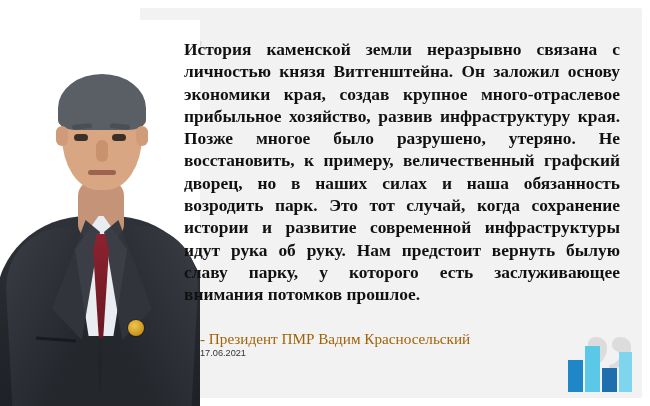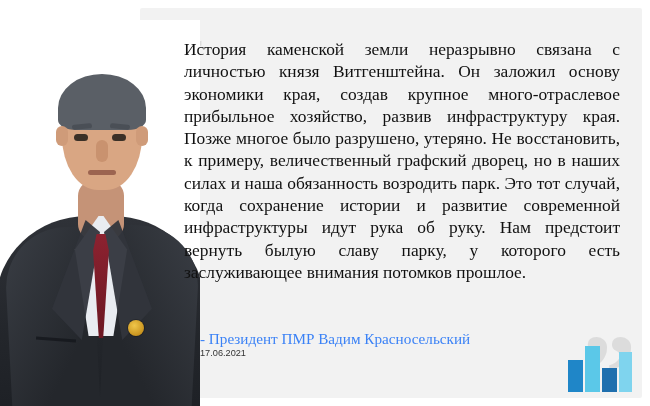--- a/index.html
+++ b/index.html
@@ -232,33 +232,34 @@
     position: absolute;
     left: 184px;
     top: 38px;
     width: 436px;
     font-family: "Liberation Serif", serif;
     font-size: 17.4px;
     line-height: 22.3px;
     color: #111111;
     text-align: justify;
     z-index: 3;
+    font-weight: bold;
   }
 
   .attribution {
     position: absolute;
     left: 200px;
     top: 330px;
     width: 400px;
     z-index: 3;
   }
   .attr-author {
     font-family: "Liberation Serif", serif;
     font-size: 15.2px;
-    color: #3b82f6;
+    color: #a16207;
     line-height: 18px;
   }
   .attr-sub {
     font-family: "Liberation Sans", sans-serif;
     font-size: 9.2px;
     color: #333333;
     line-height: 11.5px;
     margin-top: 2px;
   }
   .attr-date {

